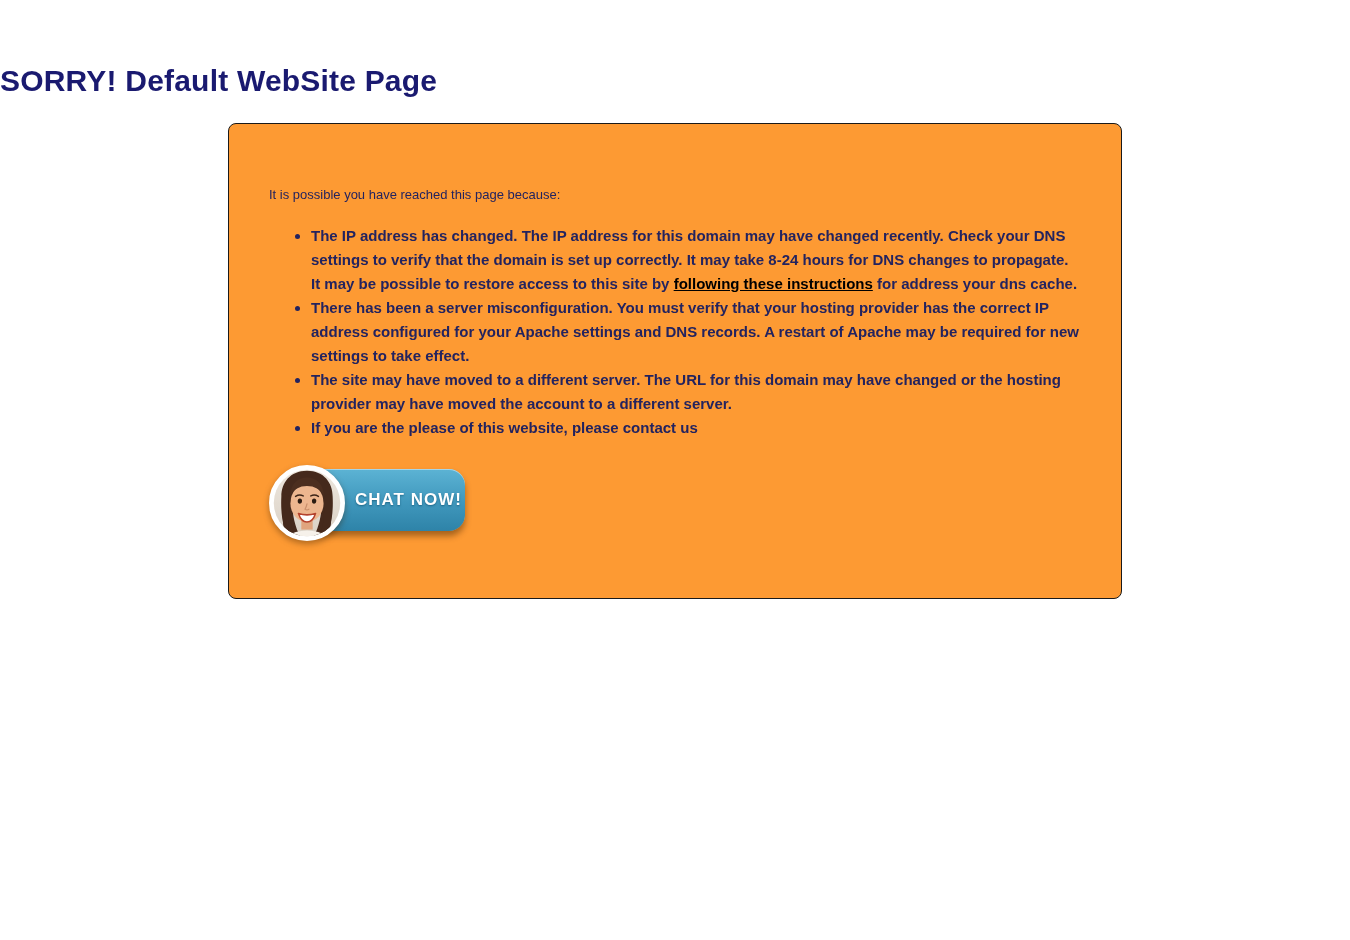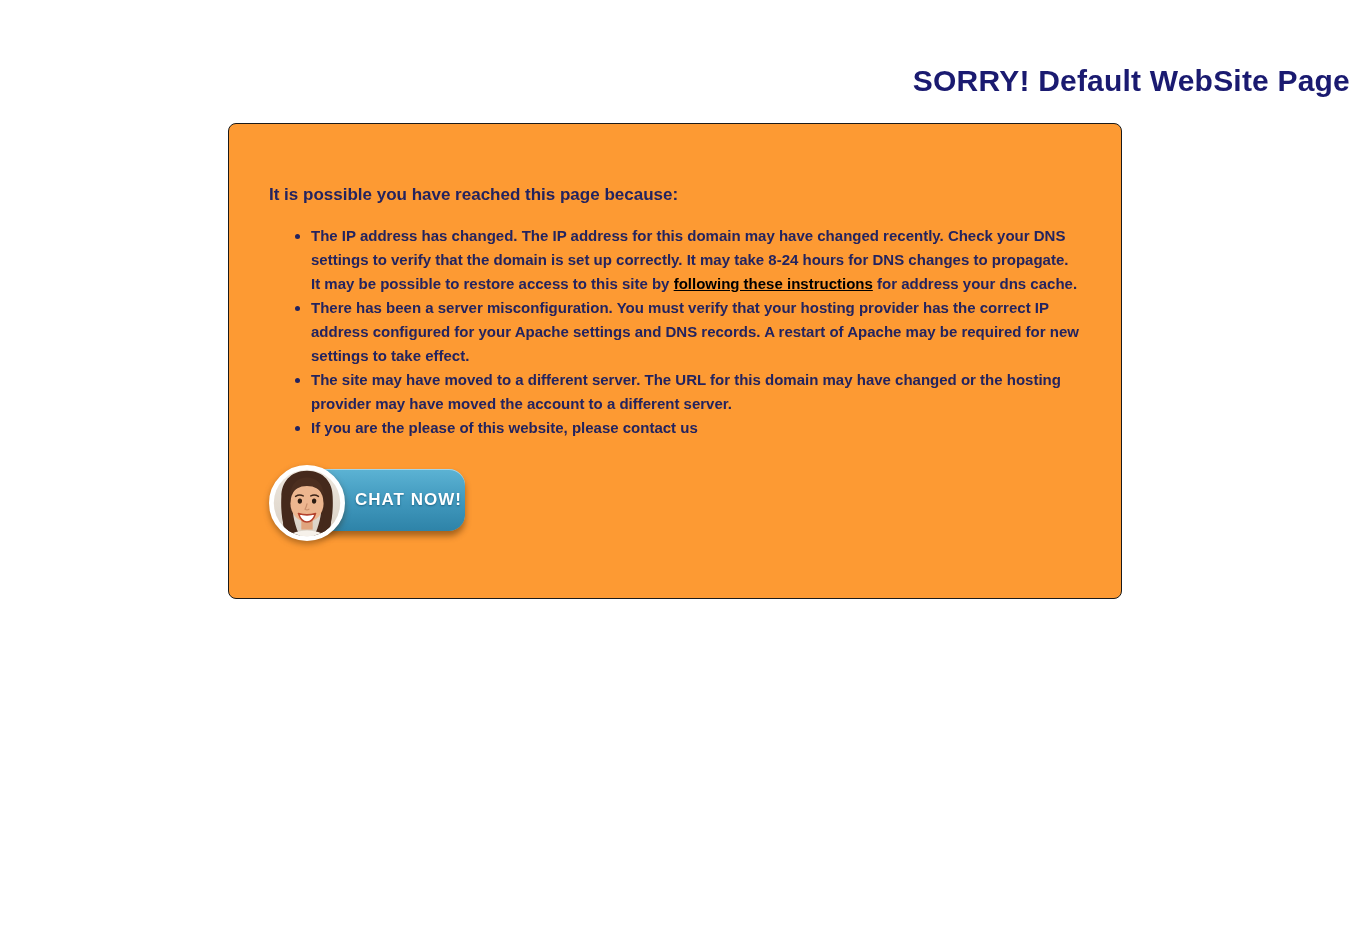--- a/index.html
+++ b/index.html
@@ -5,39 +5,39 @@
   * { margin: 0; padding: 0; box-sizing: border-box; }
   html, body {
     width: 1350px;
     height: 940px;
     background: #ffffff;
     font-family: "Liberation Sans", sans-serif;
     overflow: hidden;
   }
   .page-title {
     margin: 64px auto 0;
-    text-align: right;
+    text-align: left;
     font-size: 30px;
     font-weight: bold;
     color: #1a1a70;
     letter-spacing: 0.2px;
   }
   .notice-box {
     width: 894px;
     min-height: 476px;
     margin: 25px auto 0;
     background: #fd9a33;
     border: 1px solid #1a1a1a;
     border-radius: 8px;
     padding: 59px 40px 44px 40px;
     color: #23235f;
   }
   .notice-intro {
-    font-size: 17px;
-    font-weight: bold;
+    font-size: 13px;
+    font-weight: normal;
     line-height: 24px;
   }
   .reason-list {
     margin: 17px 0 0 0;
     padding-left: 42px;
     list-style: disc;
   }
   .reason-list li {
     font-size: 15px;
     font-weight: bold;

